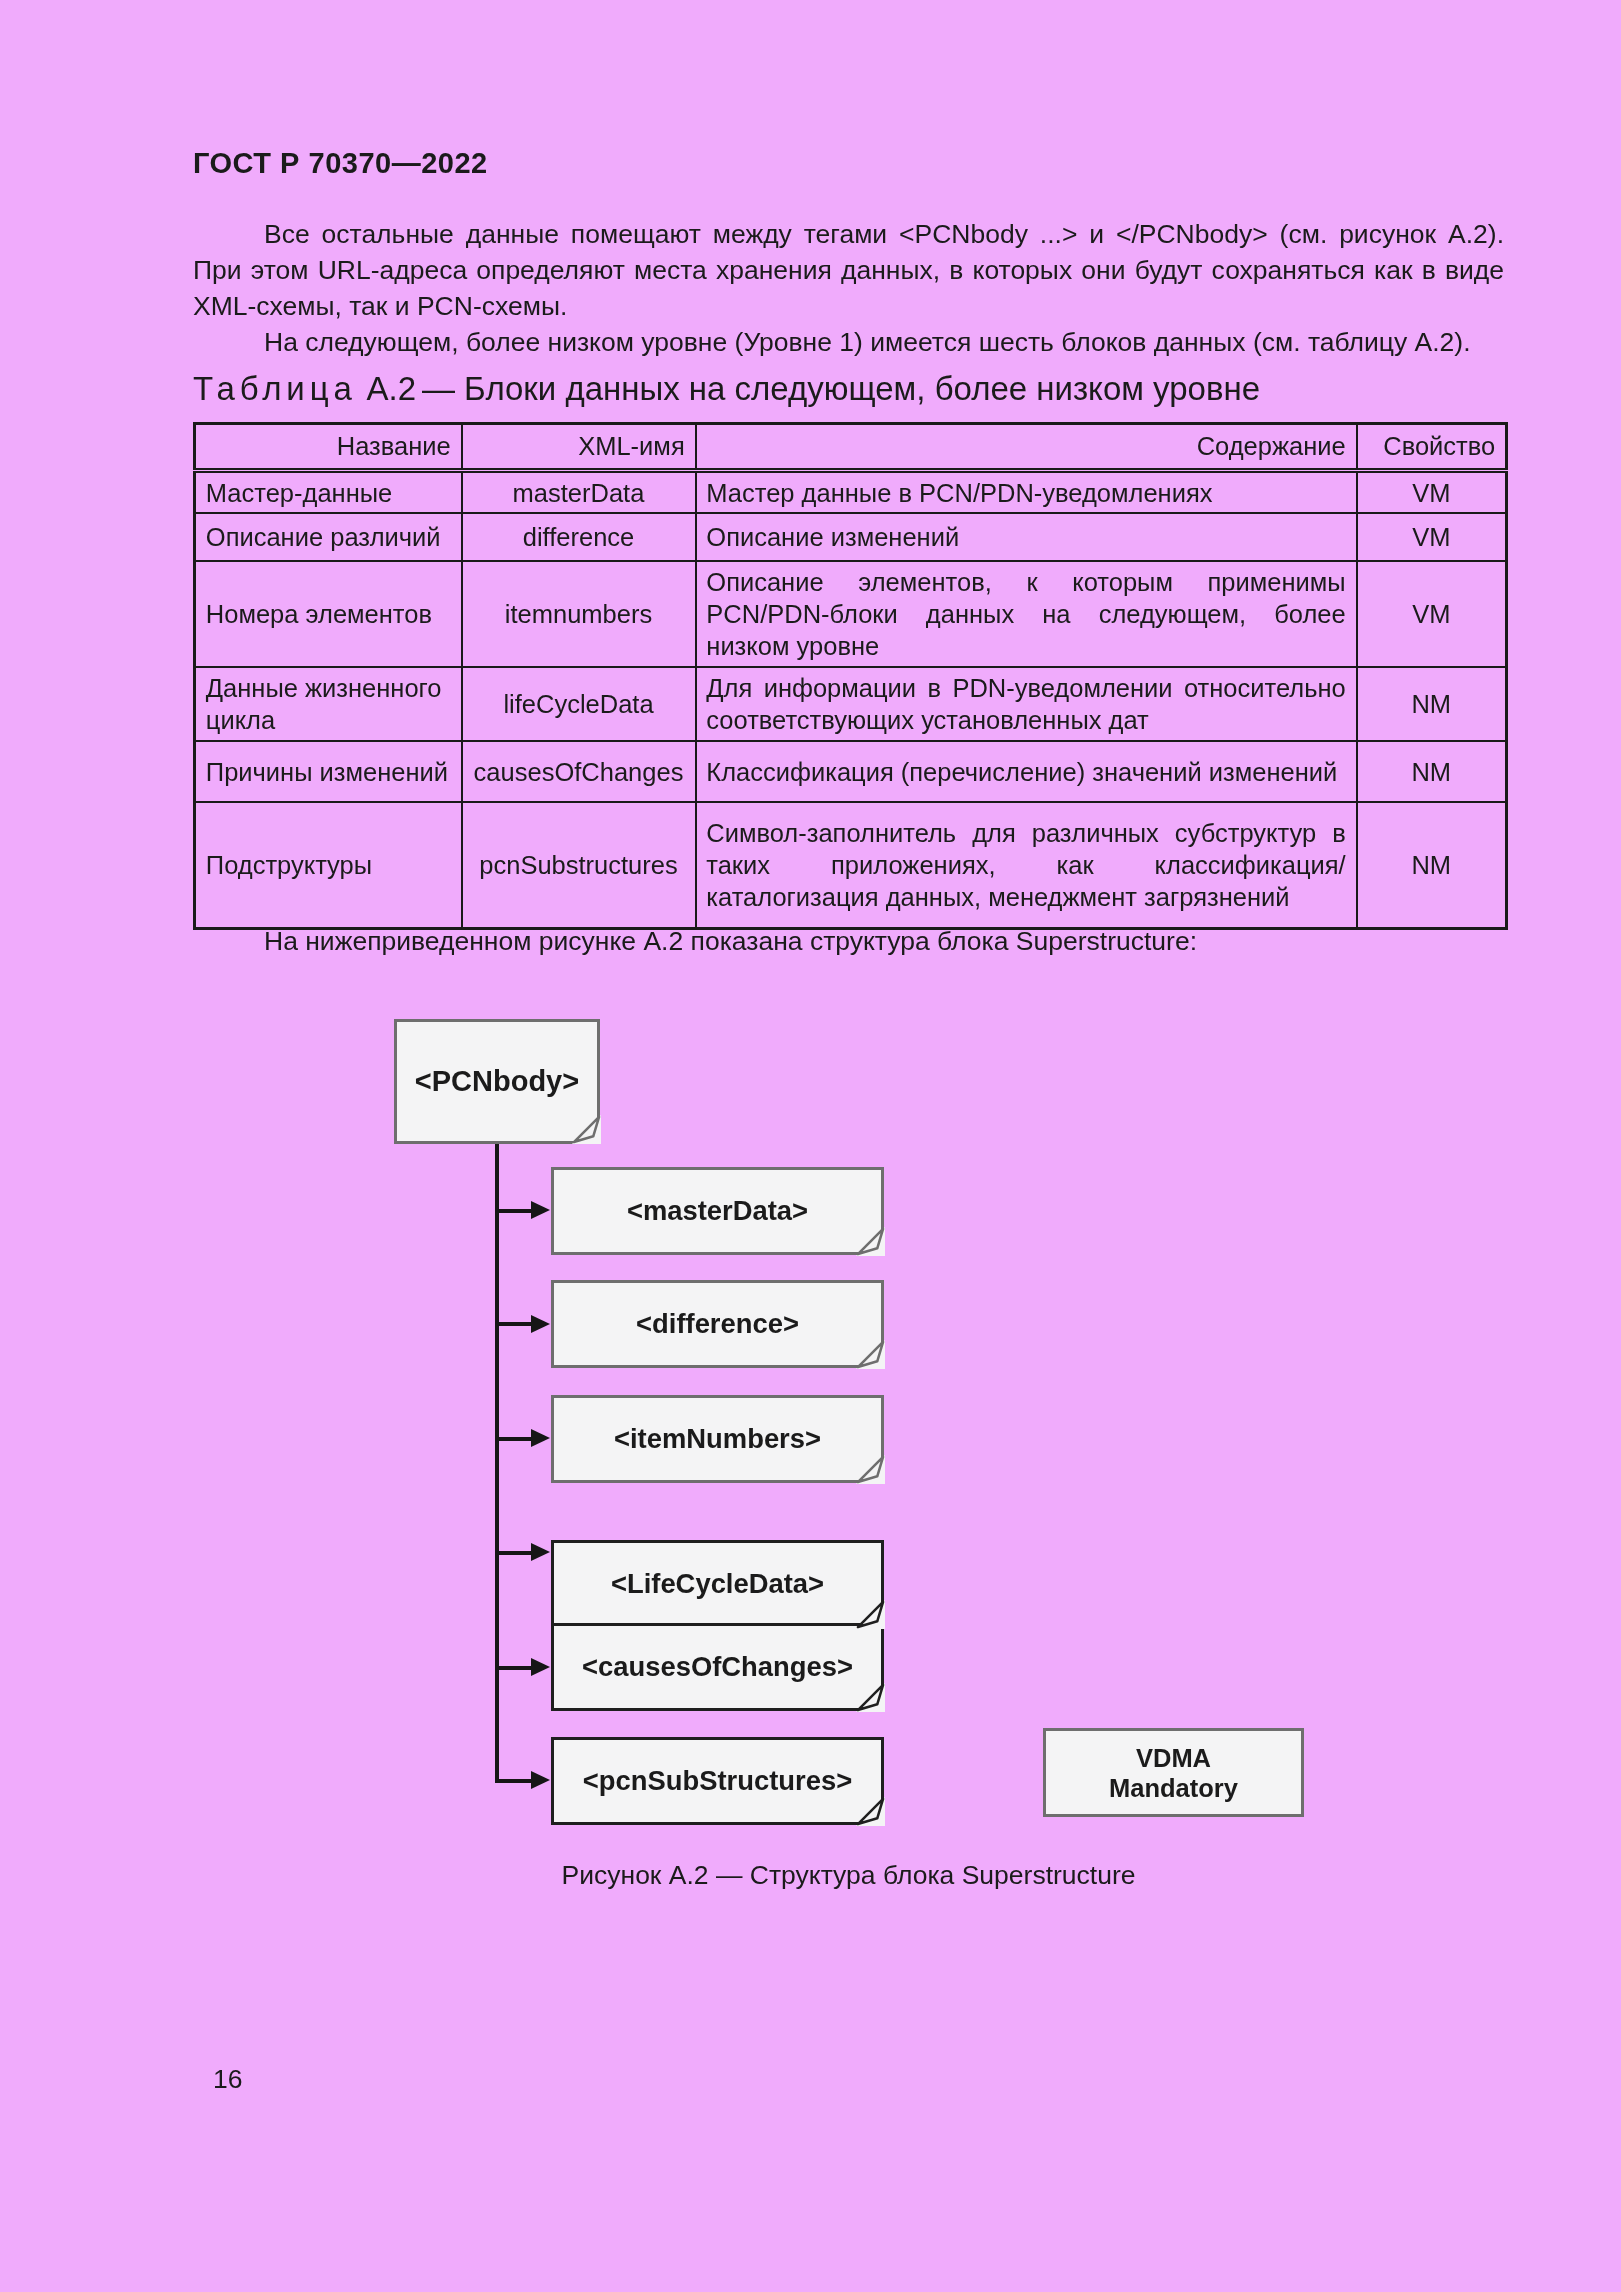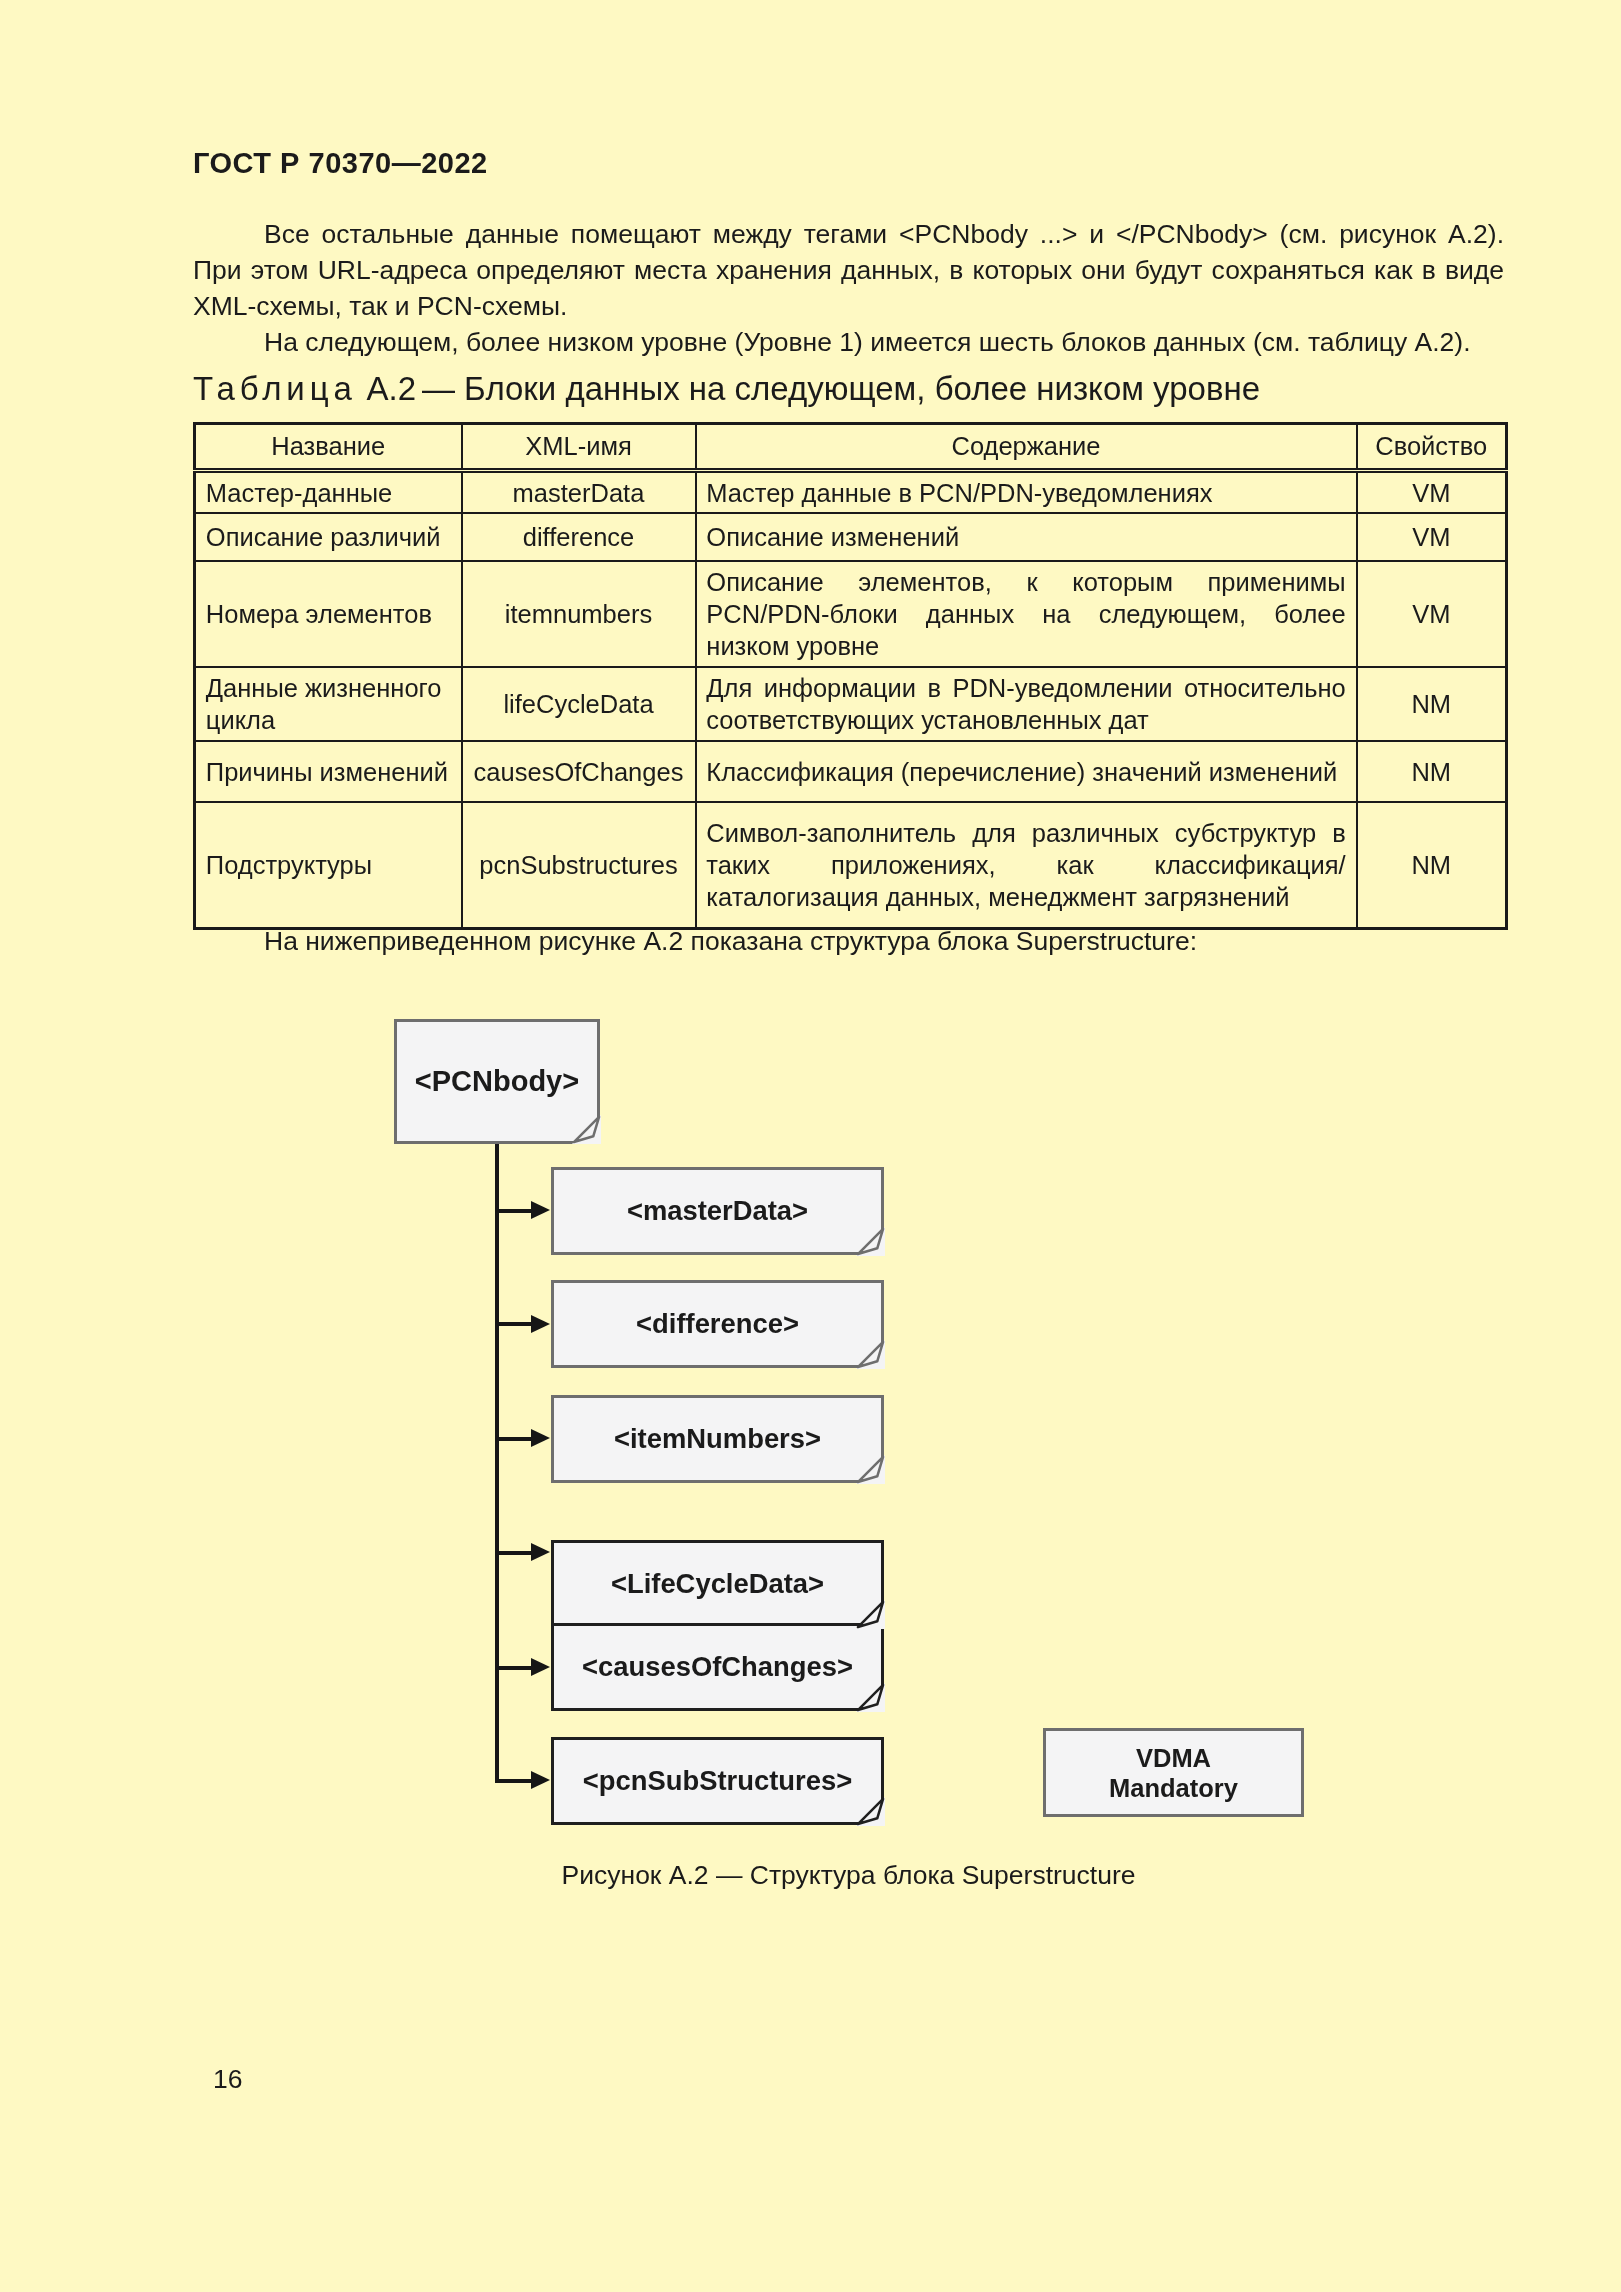--- a/index.html
+++ b/index.html
@@ -5,21 +5,21 @@
   html,body{margin:0;padding:0;}
   body{
     background:#e8e8ea;
     font-family:"Liberation Sans", sans-serif;
     color:#1b1b1b;
   }
   .page{
     position:relative;
     width:1621px;
     height:2293px;
-    background:#fef9c3;
+    background:#f0abfc;
     overflow:hidden;
     box-sizing:border-box;
   }
   *, *::before, *::after{box-sizing:border-box;}
 
   
   .doc-header{
     position:absolute; left:193px; top:147px;
     font-size:29px; font-weight:bold; letter-spacing:0.5px;
   }
@@ -42,21 +42,21 @@
   table.gost{
     width:1311px; border-collapse:collapse;
     border:3.9px solid #1a1a1a; table-layout:fixed;
     font-size:25.5px; line-height:32px;
   }
   table.gost th, table.gost td{
     border:2px solid #1a1a1a; vertical-align:middle;
     padding:3.9px 9.8px; overflow:hidden;
   }
   table.gost th{
-    font-weight:normal; text-align:center; height:47px;
+    font-weight:normal; text-align:right; height:47px;
     border-bottom:5.9px double #1a1a1a;
   }
   td.c-name{text-align:left; padding-left:15.7px;}
   td.c-xml{text-align:center;}
   td.c-desc{text-align:justify; padding:5.9px 15.7px;margin-top:44px;}
   td.c-prop{text-align:center;}
 
   
   .prefig{
     position:absolute; left:193px; top:923px; width:1311px;

